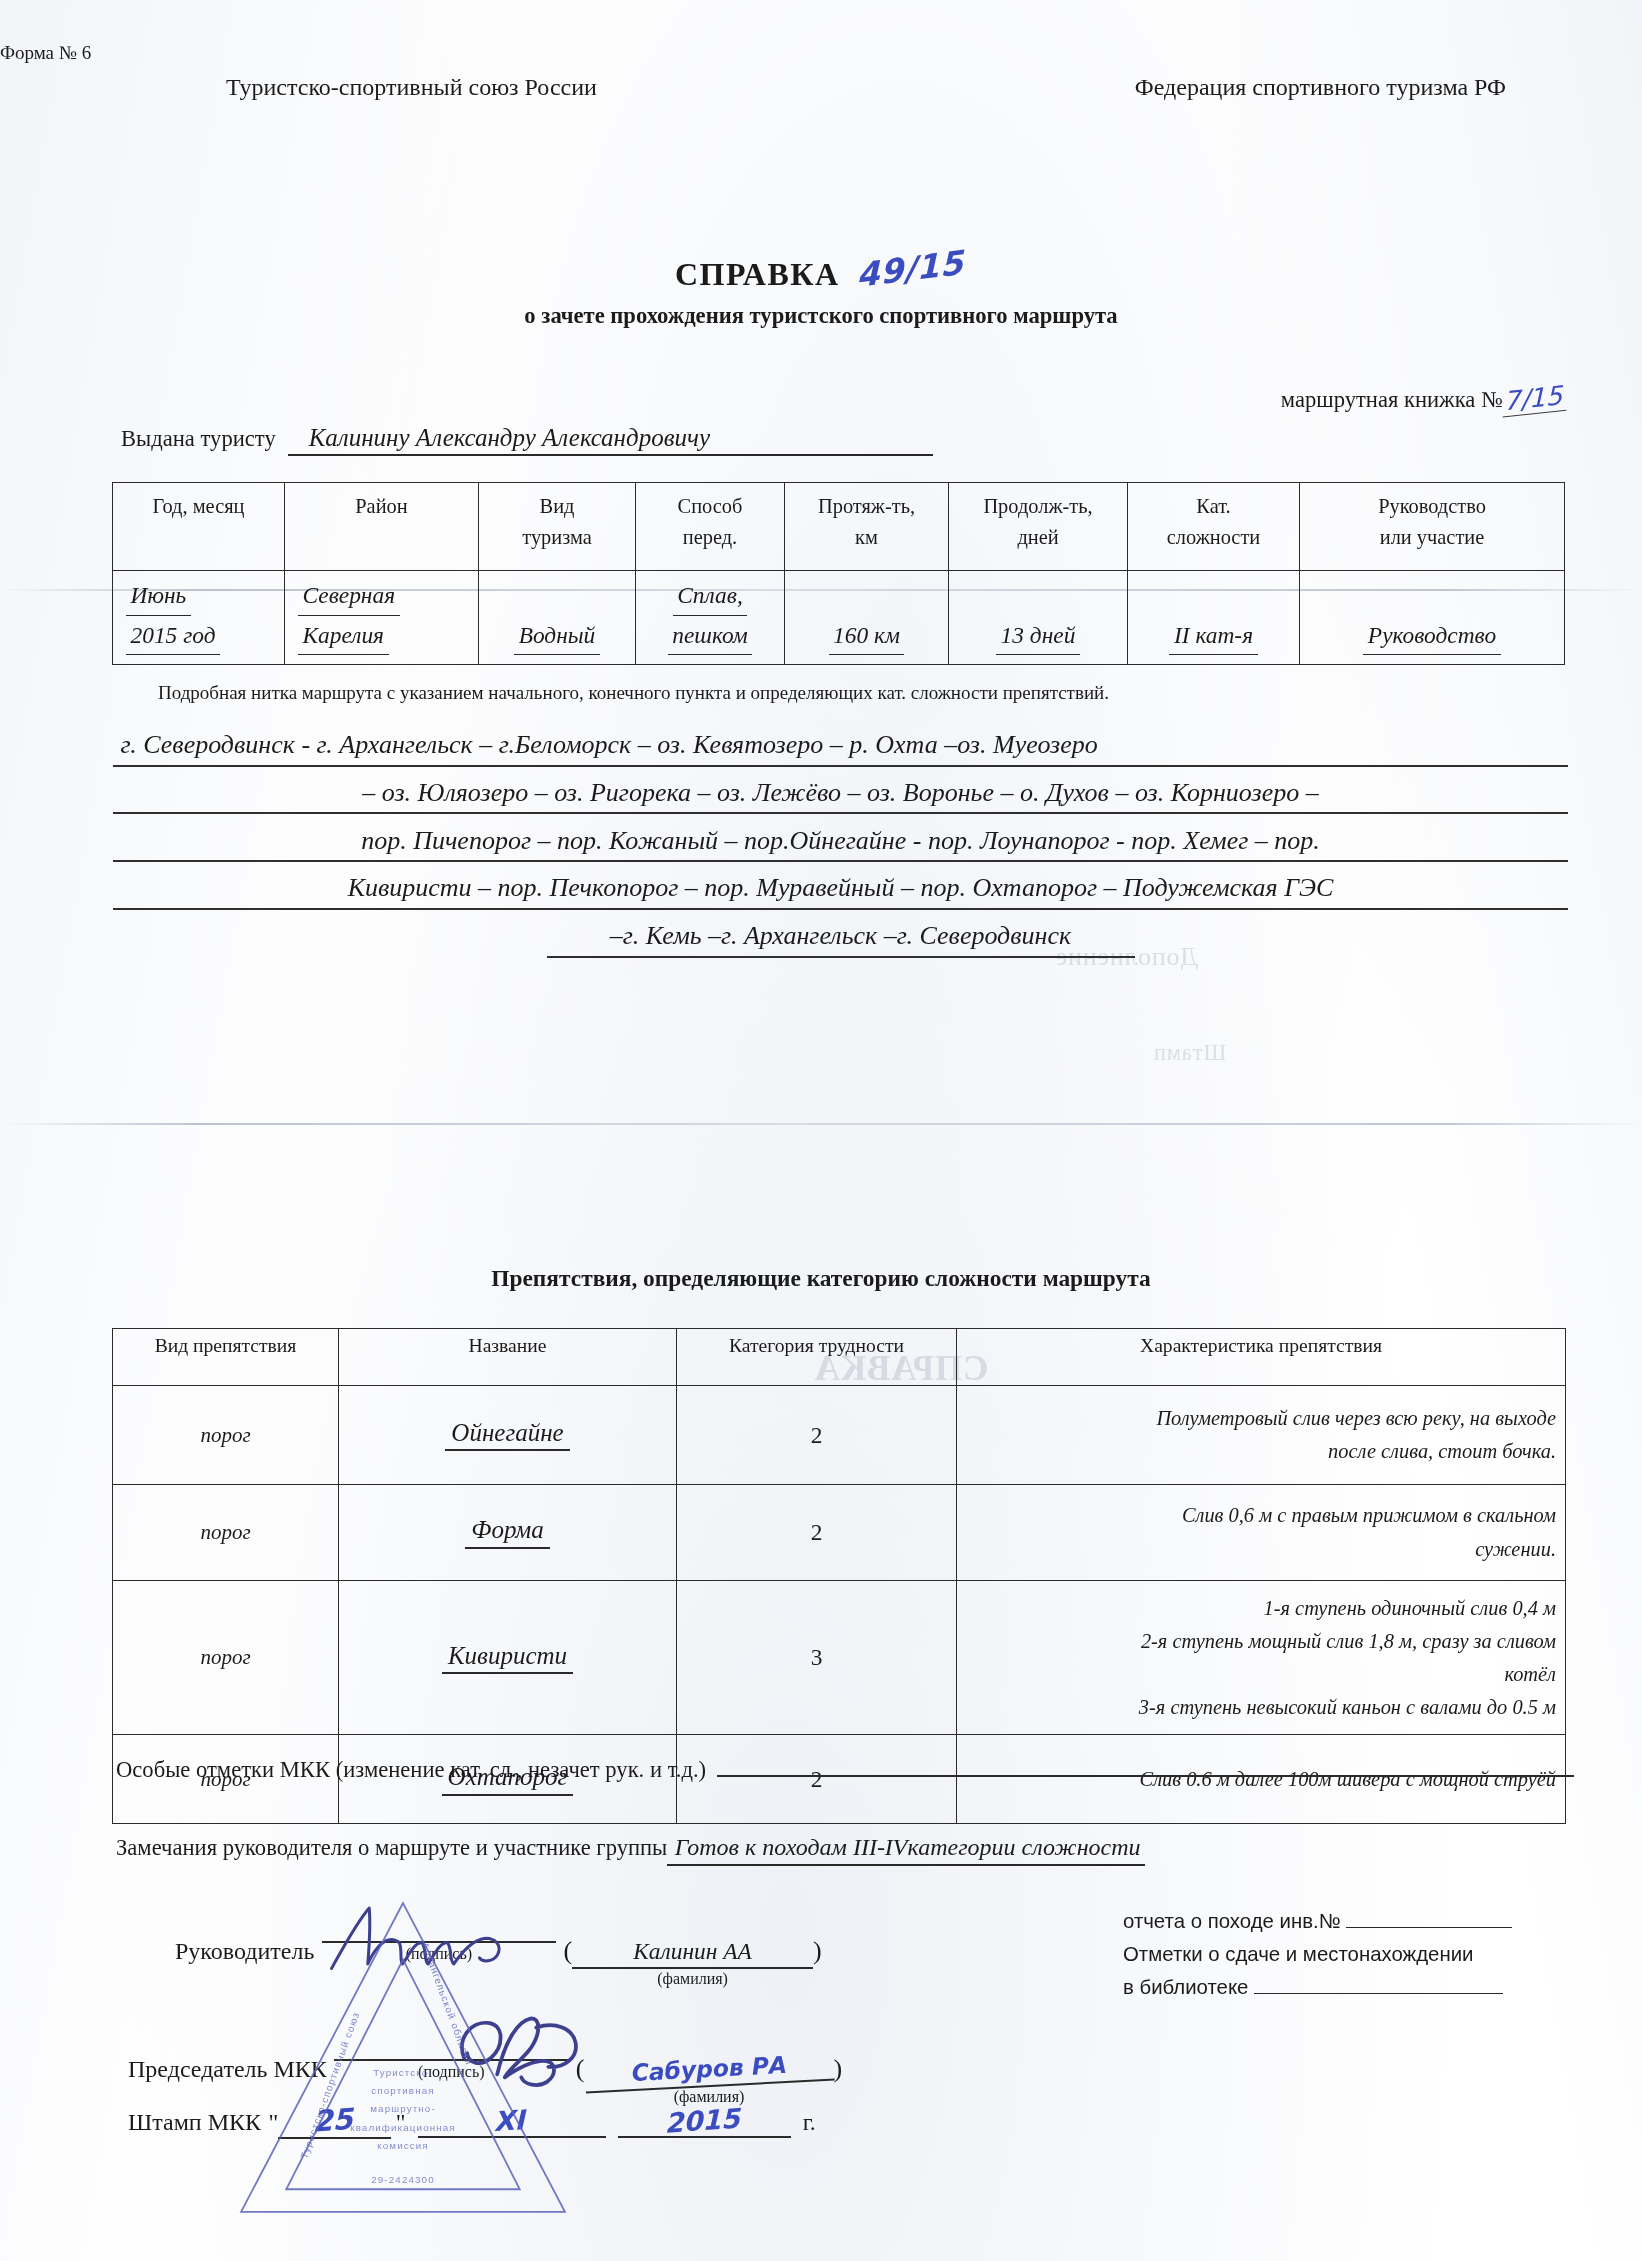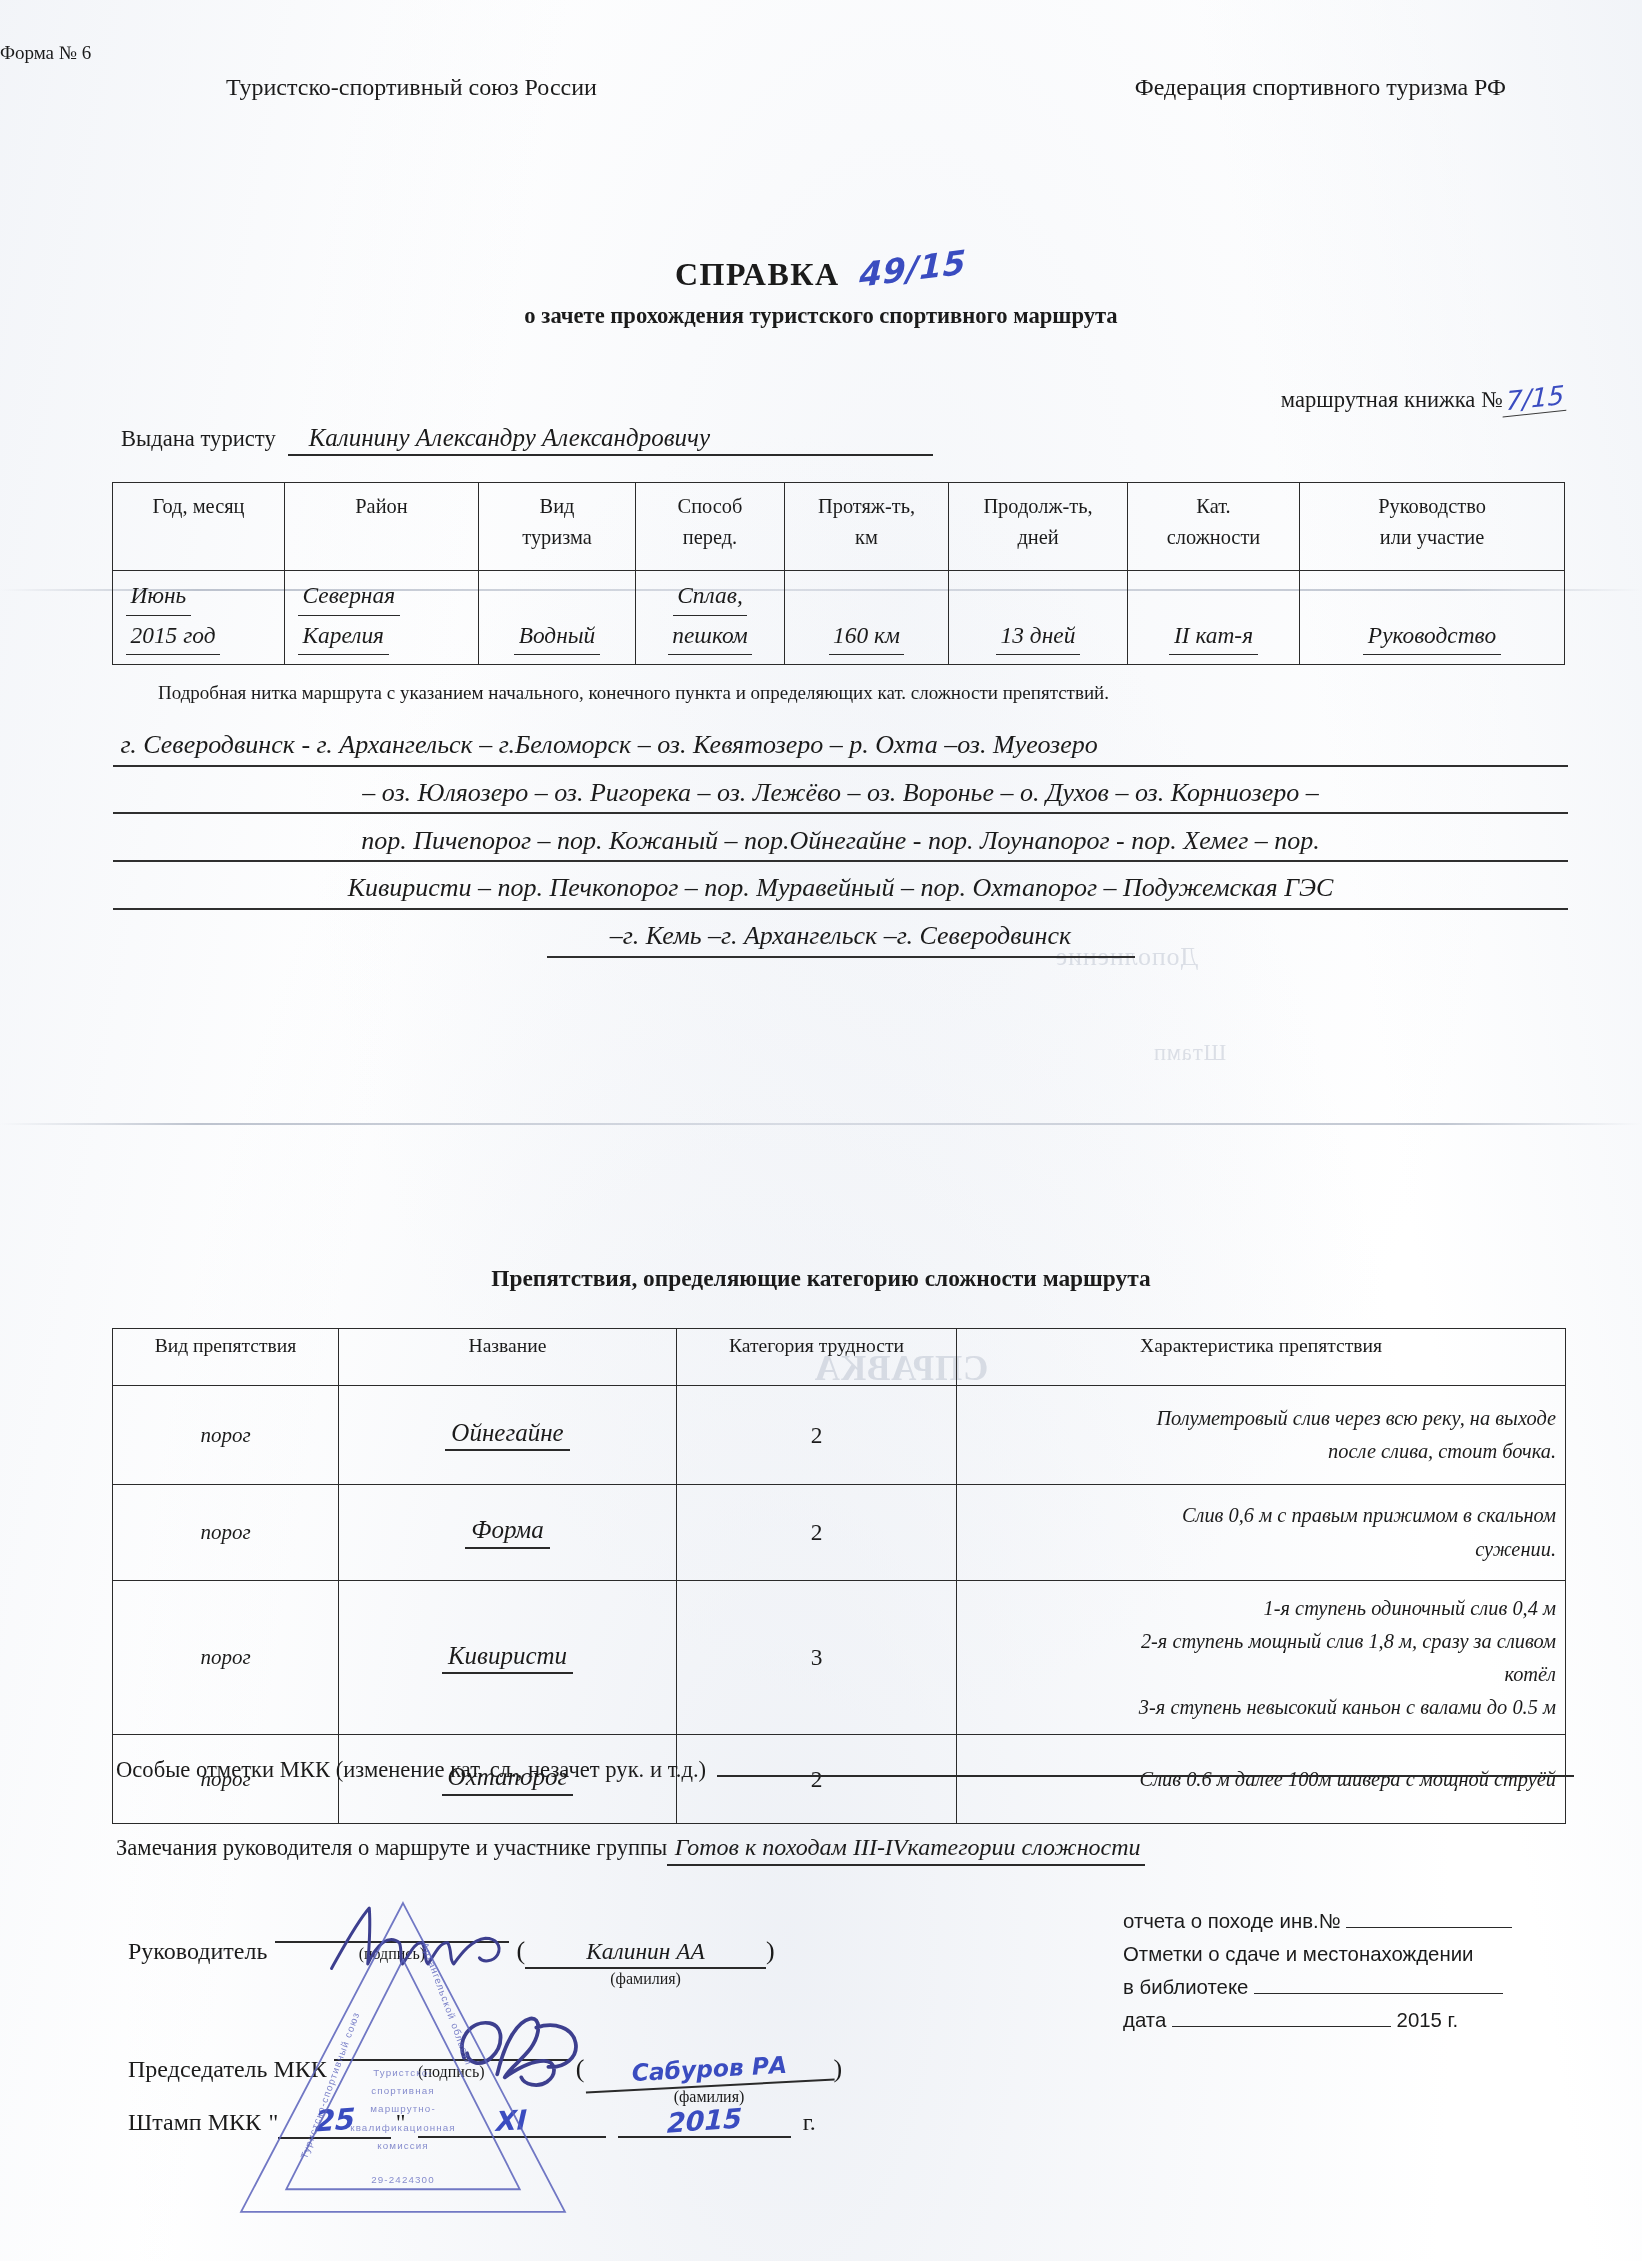--- a/index.html
+++ b/index.html
@@ -546,21 +546,21 @@
   <div class="remark-row" style="top:1755px;">
     <span>Особые отметки МКК (изменение кат. сл., незачет рук. и т.д.)</span>
     <span class="rule-fill"></span>
   </div>
 
   <div class="remark-row" style="top:1834px;">
     <span>Замечания руководителя о маршруте и участнике группы</span>
     <span class="hand-inline">Готов к походам III-IVкатегории сложности</span>
   </div>
 
-  <div class="sig-block" style="top:1908px;">
+  <div class="sig-block" style="top:1908px;margin-left:47px;">
     <div class="sig-row">
       <span>Руководитель</span>
       <span style="width:249px;">
         <span class="sig-rule" style="display:block;"></span>
         <span class="sig-caption" style="display:block;">(подпись)</span>
       </span>
       <span style="font-size:26px;">(</span>
       <span style="width:241px; display:inline-block;">
         <span class="hand-name" style="display:block;">Калинин АА</span>
         <span class="sig-caption" style="display:block;">(фамилия)</span>
@@ -605,25 +605,20 @@
 
   <div class="report-block">
     <div>
       <span>отчета о походе инв.№</span>
       <span class="ul" style="width:166px;"></span>
     </div>
     <div>Отметки о сдаче и местонахождении</div>
     <div>
       <span>в библиотеке</span>
       <span class="ul" style="width:249px;"></span>
-    </div>
-    <div>
-      <span>дата</span>
-      <span class="ul" style="width:219px;"></span>
-      <span>2015 г.</span>
     </div>
   </div>
 
   <div class="sig-scribble" style="left:324px; top:1899px;">
     <svg width="249" height="83" viewBox="0 0 330 110">
       <path d="M10,92 C28,60 44,30 60,12 C62,38 60,62 58,86 C70,60 86,46 100,58 C104,70 100,82 104,86 C112,76 120,56 130,58 C136,66 132,82 138,86
                C146,74 154,56 164,58 C170,68 166,82 172,86 C182,72 196,54 214,52 C228,52 236,62 230,74 C224,84 210,84 206,78" fill="none" stroke="#3d3f8f" stroke-width="4" stroke-linecap="round" stroke-linejoin="round"></path>
     </svg>
   </div>
 

